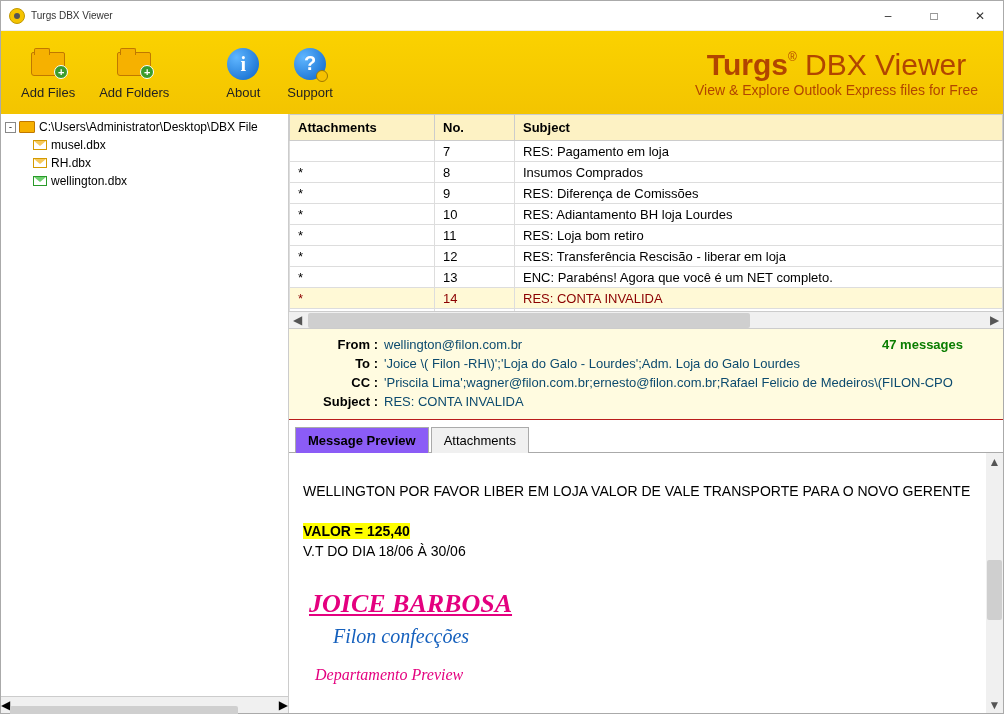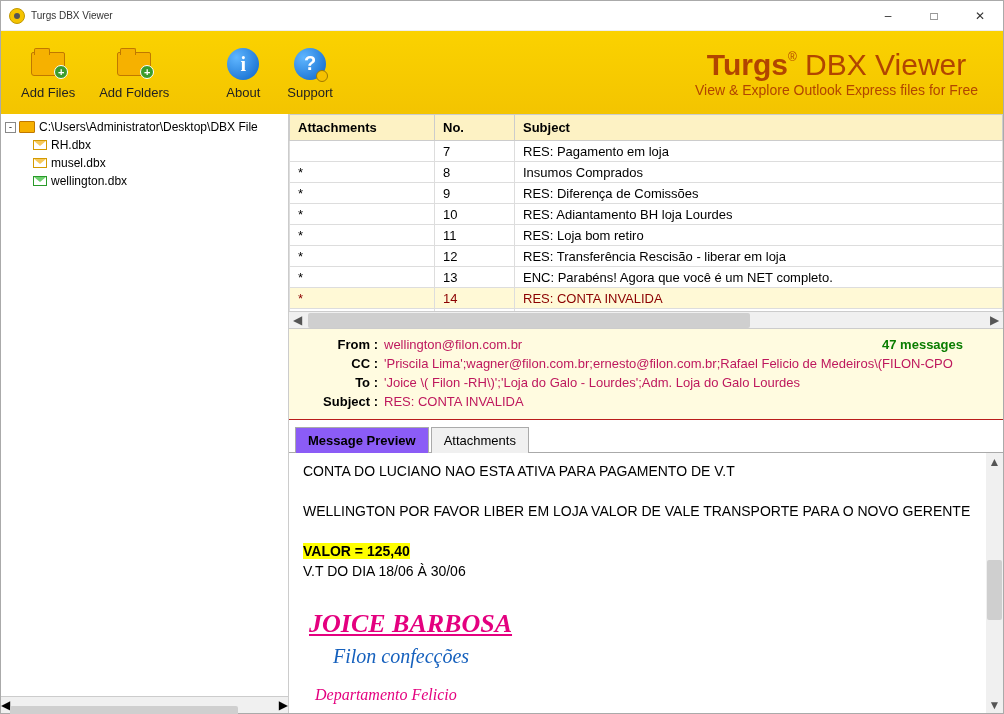--- a/index.html
+++ b/index.html
@@ -52,21 +52,21 @@
   table.msglist td{padding:2px 8px; border:1px solid #ddd; height:21px;}
   tr.selrow td{background:#fff9d6; color:#8b0000;}
   .hscroll{height:17px; background:#f0f0f0; display:flex; align-items:center; border-top:1px solid #ccc;}
   .hscroll .arrow{width:17px;height:17px; display:flex;align-items:center;justify-content:center;color:#555;}
   .hscroll .track{flex:1; height:17px; position:relative;}
   .hscroll .thumb{position:absolute; height:15px; top:1px; left:2px; width:65%; background:#cfcfcf; border-radius:2px;}
   
   .hdrs{background:#fffbe0; padding:6px 0 8px 0; border-bottom:1px solid #b91c1c; font-size:13px;}
   .hdrs .hrow{display:flex; padding:2px 10px;}
   .hdrs .hlabel{width:85px; text-align:right; font-weight:bold; padding-right:6px;}
-  .hdrs .hval{flex:1; color:#be185d; white-space:nowrap; overflow:hidden;}
+  .hdrs .hval{flex:1; color:#0c4a6e; white-space:nowrap; overflow:hidden;}
   .hdrs .count{color:#0a7d00; font-weight:bold; margin-right:30px;}
   
   .tabs{display:flex; border-bottom:1px solid #aaa; padding-left:6px; padding-top:6px; background:#fff;}
   .tab{padding:5px 12px; border:1px solid #aaa; border-bottom:none; margin-right:2px; background:#f0f0f0; position:relative; top:1px; font-size:13px; cursor:pointer;}
   .tab.active{background:#8b5cf6; font-weight:bold;}
   
   .preview-wrap{flex:1; display:flex; min-height:0;}
   .preview{flex:1; padding:10px 14px; font-size:14px; overflow:hidden;}
   .preview p{margin-bottom:4px;}
   .hl{background:#ffff00; font-weight:bold;}
@@ -137,25 +137,25 @@
 
     <div style="display:flex;flex-direction:column;width:288px;border-right:1px solid #ccc;">
     <div class="tree" style="flex:1;border-right:none;">
       <div class="row">
         <span class="toggle">-</span>
         <span class="fico"></span>
         <span>C:\Users\Administrator\Desktop\DBX File</span>
       </div>
       <div class="row indent1">
         <span class="mico"></span>
-        <span>RH.dbx</span>
+        <span>musel.dbx</span>
       </div>
       <div class="row indent1">
         <span class="mico"></span>
-        <span>musel.dbx</span>
+        <span>RH.dbx</span>
       </div>
       <div class="row indent1 sel">
         <span class="mico2"></span>
         <span>wellington.dbx</span>
       </div>
     </div>
     <div class="tree-hscroll">
       <div class="arrow">◀</div>
       <div style="flex:1;position:relative">
             <div style="position:absolute;left:0;top:1px;height:15px;width:85%;background:#cfcfcf;border-radius:2px;"></div>
@@ -234,49 +234,48 @@
         </div>
       </div>
 
       <div class="hdrs">
         <div class="hrow">
           <div class="hlabel">From :</div>
           <div class="hval">wellington@filon.com.br</div>
           <div class="count">47 messages</div>
         </div>
         <div class="hrow">
+          <div class="hlabel">To :</div>
+          <div class="hval">'Joice \( Filon -RH\)';'Loja do Galo - Lourdes';Adm. Loja do Galo Lourdes</div>
+        </div>
+        <div class="hrow">
           <div class="hlabel">CC :</div>
           <div class="hval">'Priscila Lima';wagner@filon.com.br;ernesto@filon.com.br;Rafael Felicio de Medeiros\(FILON-CPO</div>
-        </div>
-        <div class="hrow">
-          <div class="hlabel">To :</div>
-          <div class="hval">'Joice \( Filon -RH\)';'Loja do Galo - Lourdes';Adm. Loja do Galo Lourdes</div>
         </div>
         <div class="hrow">
           <div class="hlabel">Subject :</div>
           <div class="hval">RES: CONTA INVALIDA</div>
         </div>
       </div>
 
       <div class="tabs">
         <div class="tab active">Message Preview</div>
         <div class="tab">Attachments</div>
       </div>
 
       <div class="preview-wrap">
         <div class="preview">
-          <p>CONTA DO LUCIANO NAO ESTA ATIVA PARA PAGAMENTO DE V.T</p>
           <p>&nbsp;</p>
           <p>WELLINGTON POR FAVOR LIBER EM LOJA VALOR DE VALE TRANSPORTE PARA O NOVO GERENTE</p>
           <p>&nbsp;</p>
           <p><span class="hl">VALOR = 125,40</span></p>
           <p>V.T DO DIA 18/06 À 30/06</p>
           <div class="sig1">JOICE BARBOSA</div>
           <div class="sig2">Filon confecções</div>
-          <div class="sig3">Departamento Felicio</div>
+          <div class="sig3">Departamento Preview</div>
         </div>
         <div class="vscroll">
           <div class="arrow">▲</div>
           <div class="track">
               <div class="thumb"></div>
             </div>
           <div class="arrow">▼</div>
         </div>
       </div>
     </div>

